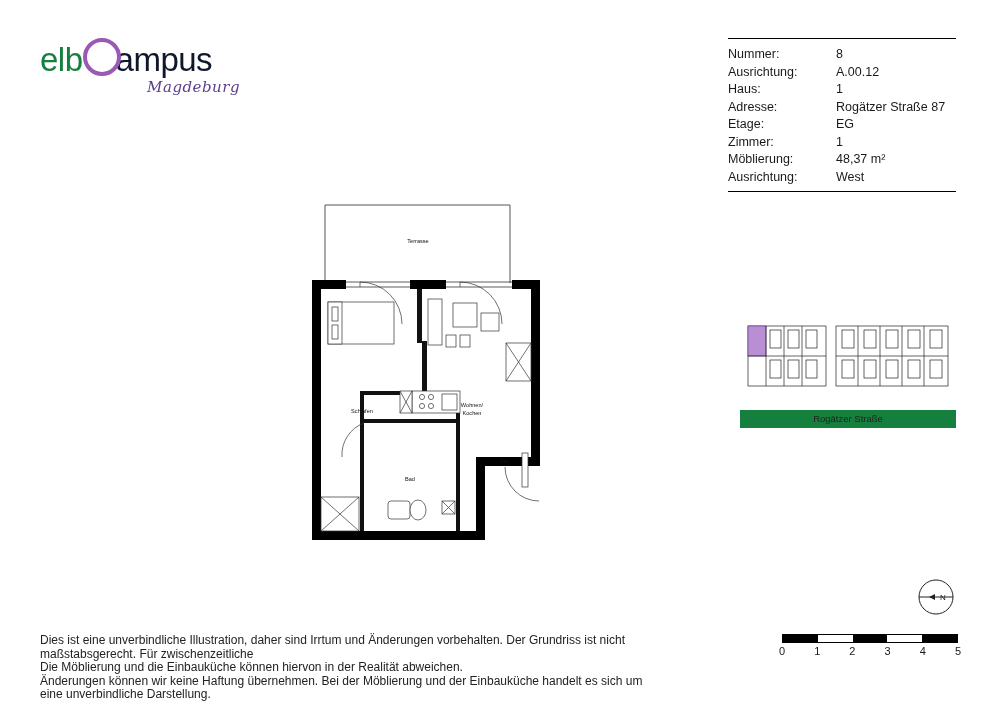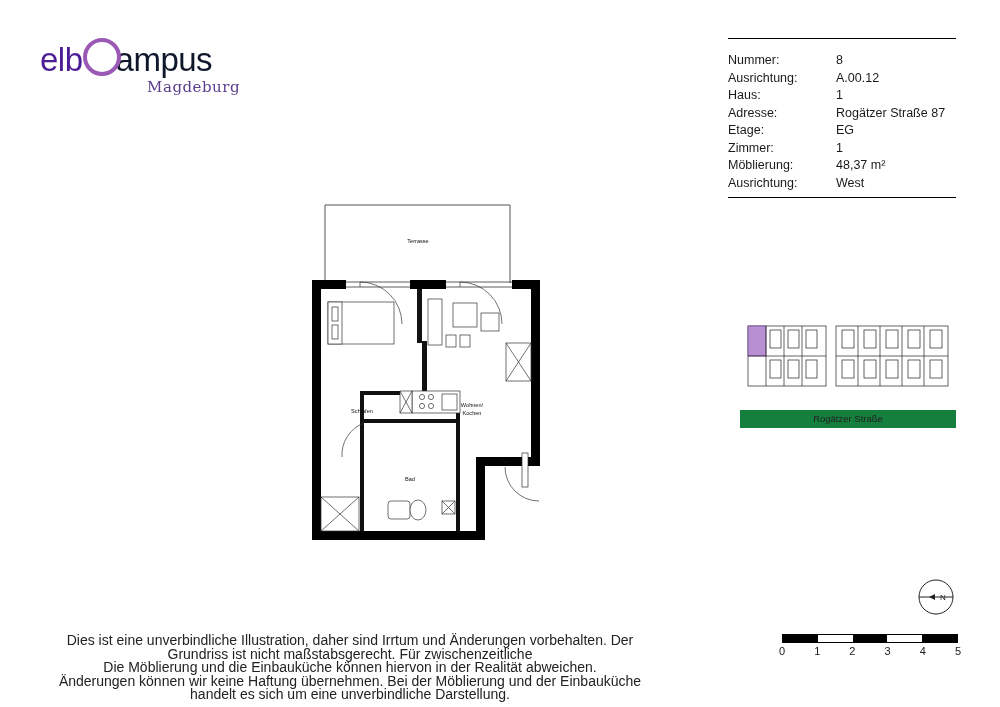--- a/index.html
+++ b/index.html
@@ -24,51 +24,52 @@
     width: 220px;
     height: 70px;
   }
   #logo .logo-line {
     font-size: 33px;
     letter-spacing: -0.5px;
     font-weight: 400;
     line-height: 1;
     white-space: nowrap;
   }
-  #logo .elb { color: #4c1d95; }
+  #logo .elb { color: #15803d; }
   #logo .ring {
     display: inline-block;
     width: 30px;
     height: 30px;
     border: 4px solid #9b59b6;
     border-radius: 50%;
     vertical-align: -5px;
     margin: 0 -5px 0 0;
     position: relative;
   }
   #logo .ampus { color: #0f172a; }
   #logo .sub {
     font-family: "DejaVu Serif", serif;
+    font-style: italic;
     font-size: 15px;
     color: #5b3f8e;
     text-align: right;
     width: 200px;
     margin-top: 2px;
     letter-spacing: 0.5px;
   }
 
   
   #info-table {
     position: absolute;
     left: 728px;
     top: 38px;
     width: 228px;
     border-top: 1px solid #000;
     border-bottom: 1px solid #000;
-    padding: 13px 0 5px 0;
+    padding: 7px 0 5px 0;
     font-size: 12.5px;
   }
   #info-table .row {
     display: flex;
     line-height: 17.5px;
   }
   #info-table .k { width: 108px; }
   #info-table .v { flex: 1; }
 
   
@@ -140,24 +141,23 @@
     font-size: 11px;
     transform: translateX(-50%);
   }
 
   
   #disclaimer {
     position: absolute;
     left: 40px;
     top: 634px;
     width: 620px;
-    font-size: 14px;
+    font-size: 12px;
     line-height: 13.5px;
     color: #222;
-    text-align: center;
   }
 
   .fp-text {
     font-family: "Liberation Sans", sans-serif;
     font-size: 5.6px;
     fill: #111;
     text-anchor: middle;
   }
 </style>
 </head>

